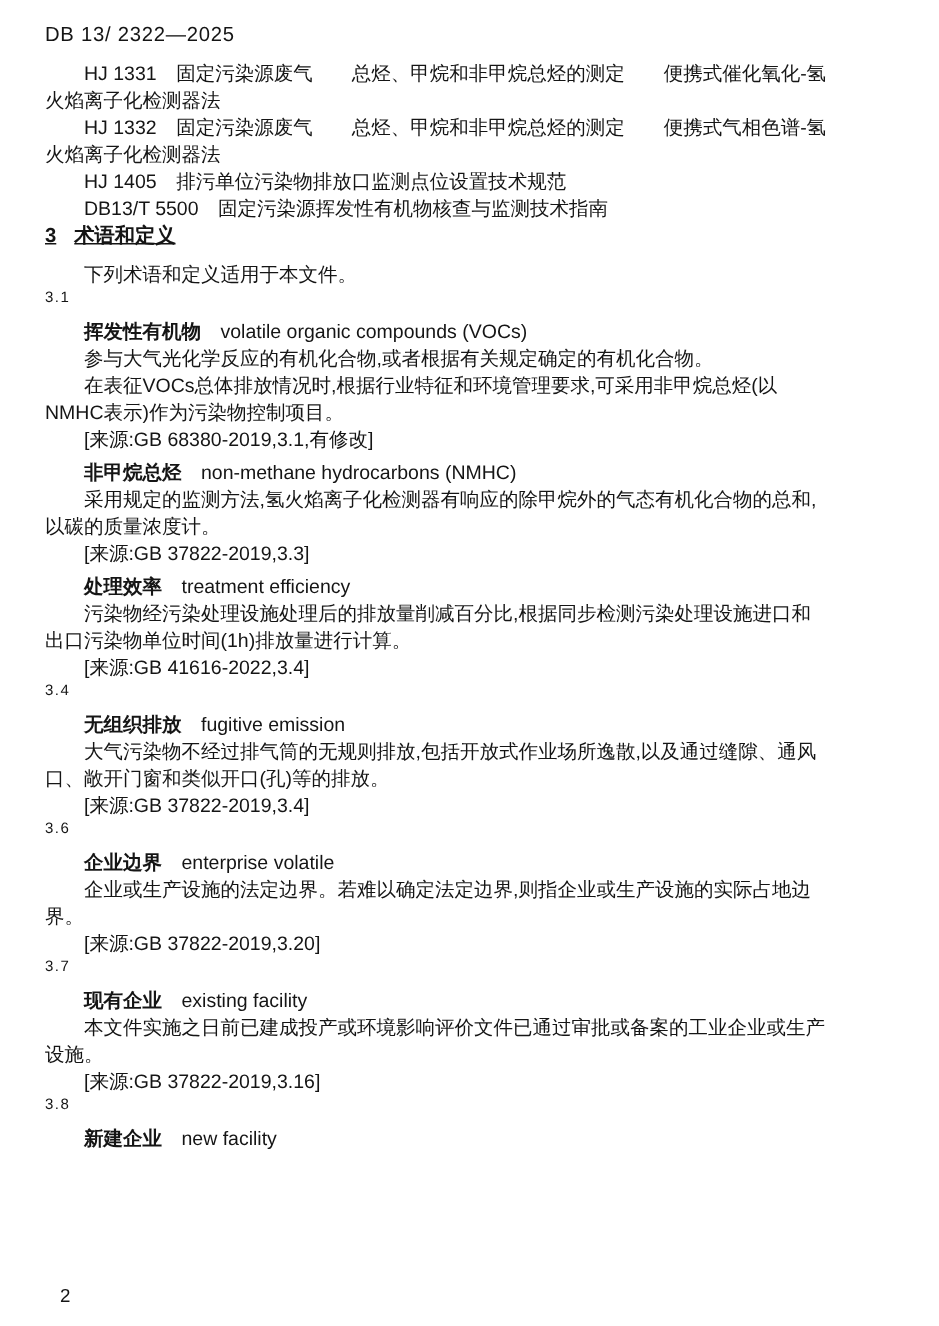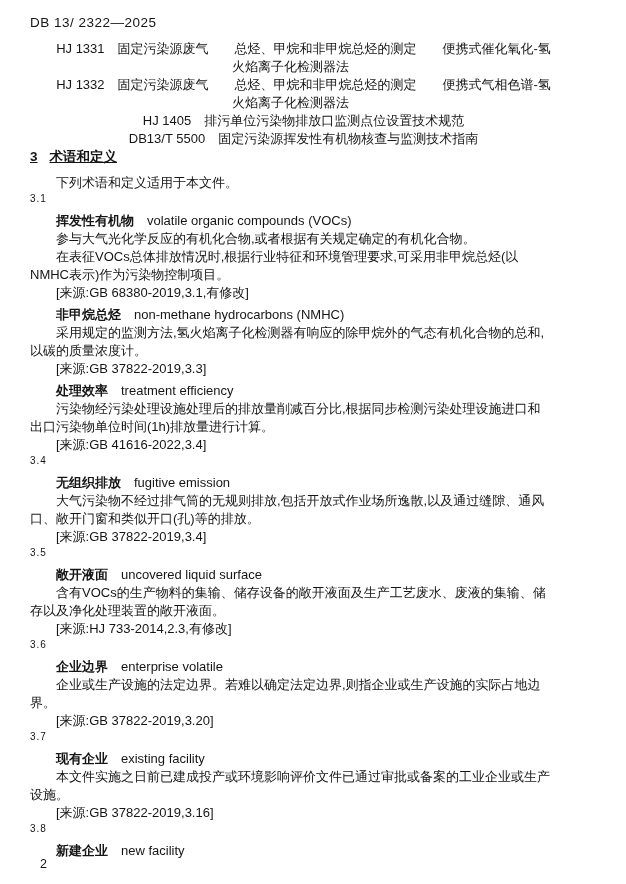--- a/index.html
+++ b/index.html
@@ -22,21 +22,20 @@
   }
   p { margin: 0; }
   .doc-header {
     font-size: 13.5px;
     letter-spacing: 0.5px;
     margin-bottom: 8px;
     white-space: nowrap;
   }
   .ref-para {
     text-indent: 26px;
-    text-align: center;
   }
   .sec-heading {
     margin: 0 0 8px 0;
     font-size: 13.5px;
     font-weight: bold;
     line-height: 18px;
     text-decoration: underline;
   }
   .sec-heading .sec-num { margin-right: 12px; }
   .intro {
@@ -102,26 +101,20 @@
         <p class="term-def">污染物经污染处理设施处理后的排放量削减百分比,根据同步检测污染处理设施进口和出口污染物单位时间(1h)排放量进行计算。</p>
         <p class="term-src">[来源:GB 41616-2022,3.4]</p>
       </div>
       <div class="term">
         <div class="term-num">3.4</div>
         <div class="term-title"><span class="zh">无组织排放</span><span class="en">fugitive emission</span></div>
         <p class="term-def">大气污染物不经过排气筒的无规则排放,包括开放式作业场所逸散,以及通过缝隙、通风口、敞开门窗和类似开口(孔)等的排放。</p>
         <p class="term-src">[来源:GB 37822-2019,3.4]</p>
       </div>
       <div class="term">
-        <div class="term-num">3.5</div>
-        <div class="term-title"><span class="zh">敞开液面</span><span class="en">uncovered liquid surface</span></div>
-        <p class="term-def">含有VOCs的生产物料的集输、储存设备的敞开液面及生产工艺废水、废液的集输、储存以及净化处理装置的敞开液面。</p>
-        <p class="term-src">[来源:HJ 733-2014,2.3,有修改]</p>
-      </div>
-      <div class="term">
         <div class="term-num">3.6</div>
         <div class="term-title"><span class="zh">企业边界</span><span class="en">enterprise volatile</span></div>
         <p class="term-def">企业或生产设施的法定边界。若难以确定法定边界,则指企业或生产设施的实际占地边界。</p>
         <p class="term-src">[来源:GB 37822-2019,3.20]</p>
       </div>
       <div class="term">
         <div class="term-num">3.7</div>
         <div class="term-title"><span class="zh">现有企业</span><span class="en">existing facility</span></div>
         <p class="term-def">本文件实施之日前已建成投产或环境影响评价文件已通过审批或备案的工业企业或生产设施。</p>
         <p class="term-src">[来源:GB 37822-2019,3.16]</p>

